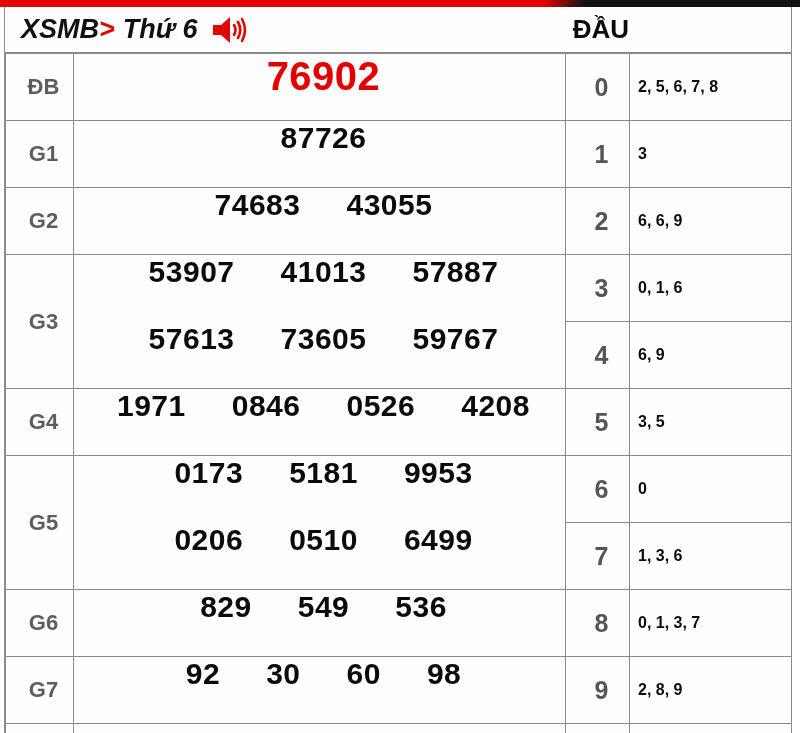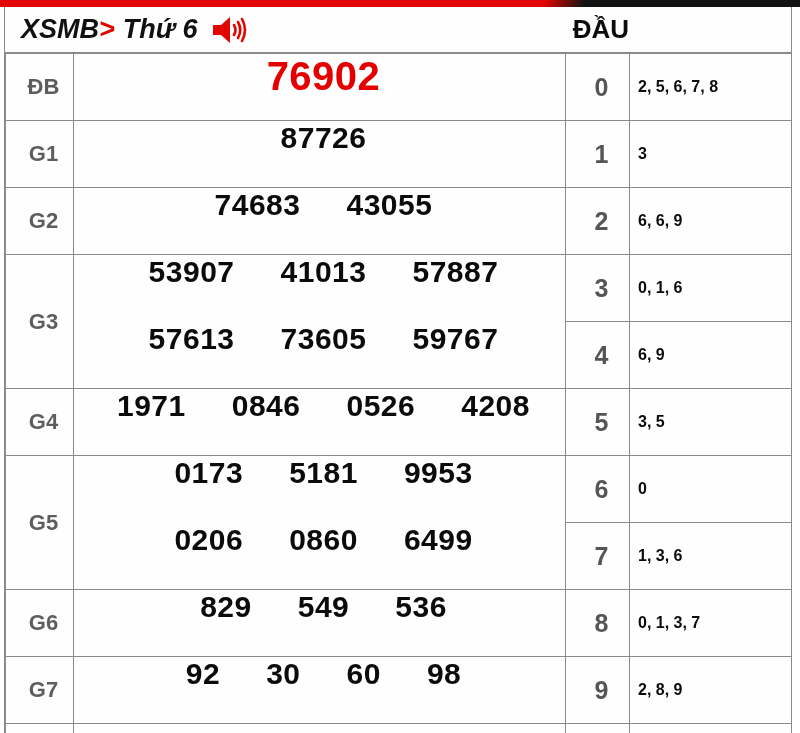--- a/index.html
+++ b/index.html
@@ -207,21 +207,21 @@
     <tr>
       <td class="label" rowspan="2">G5</td>
       <td class="nums multi" rowspan="2">
         <div class="numline">
           <span class="num">0173</span>
           <span class="num">5181</span>
           <span class="num">9953</span>
         </div>
         <div class="numline">
           <span class="num">0206</span>
-          <span class="num">0860</span>
+          <span class="num">0510</span>
           <span class="num">6499</span>
         </div>
       </td>
       <td class="head">6</td>
       <td class="tail">0</td>
     </tr>
     <tr>
       <td class="head">7</td>
       <td class="tail">1, 3, 6</td>
     </tr>

